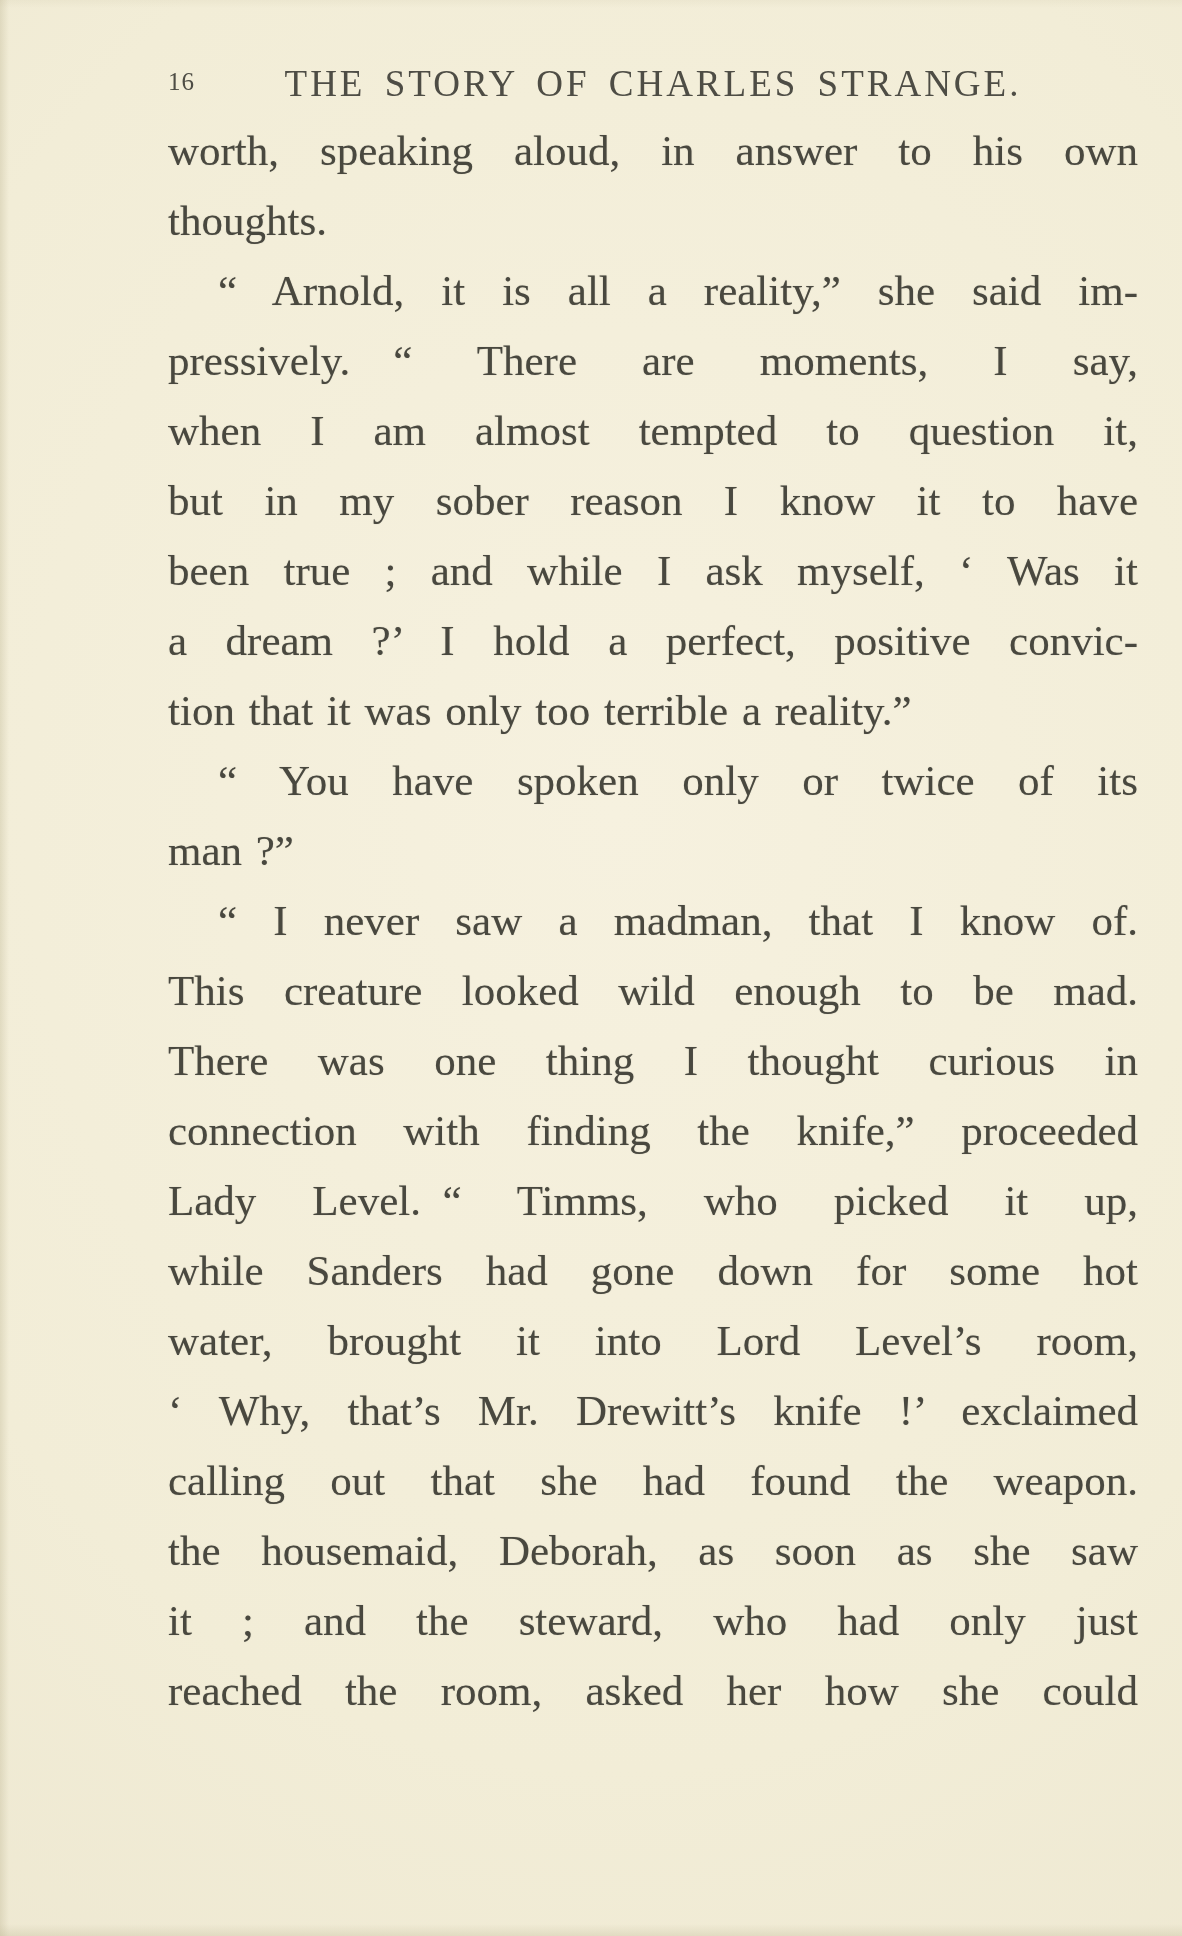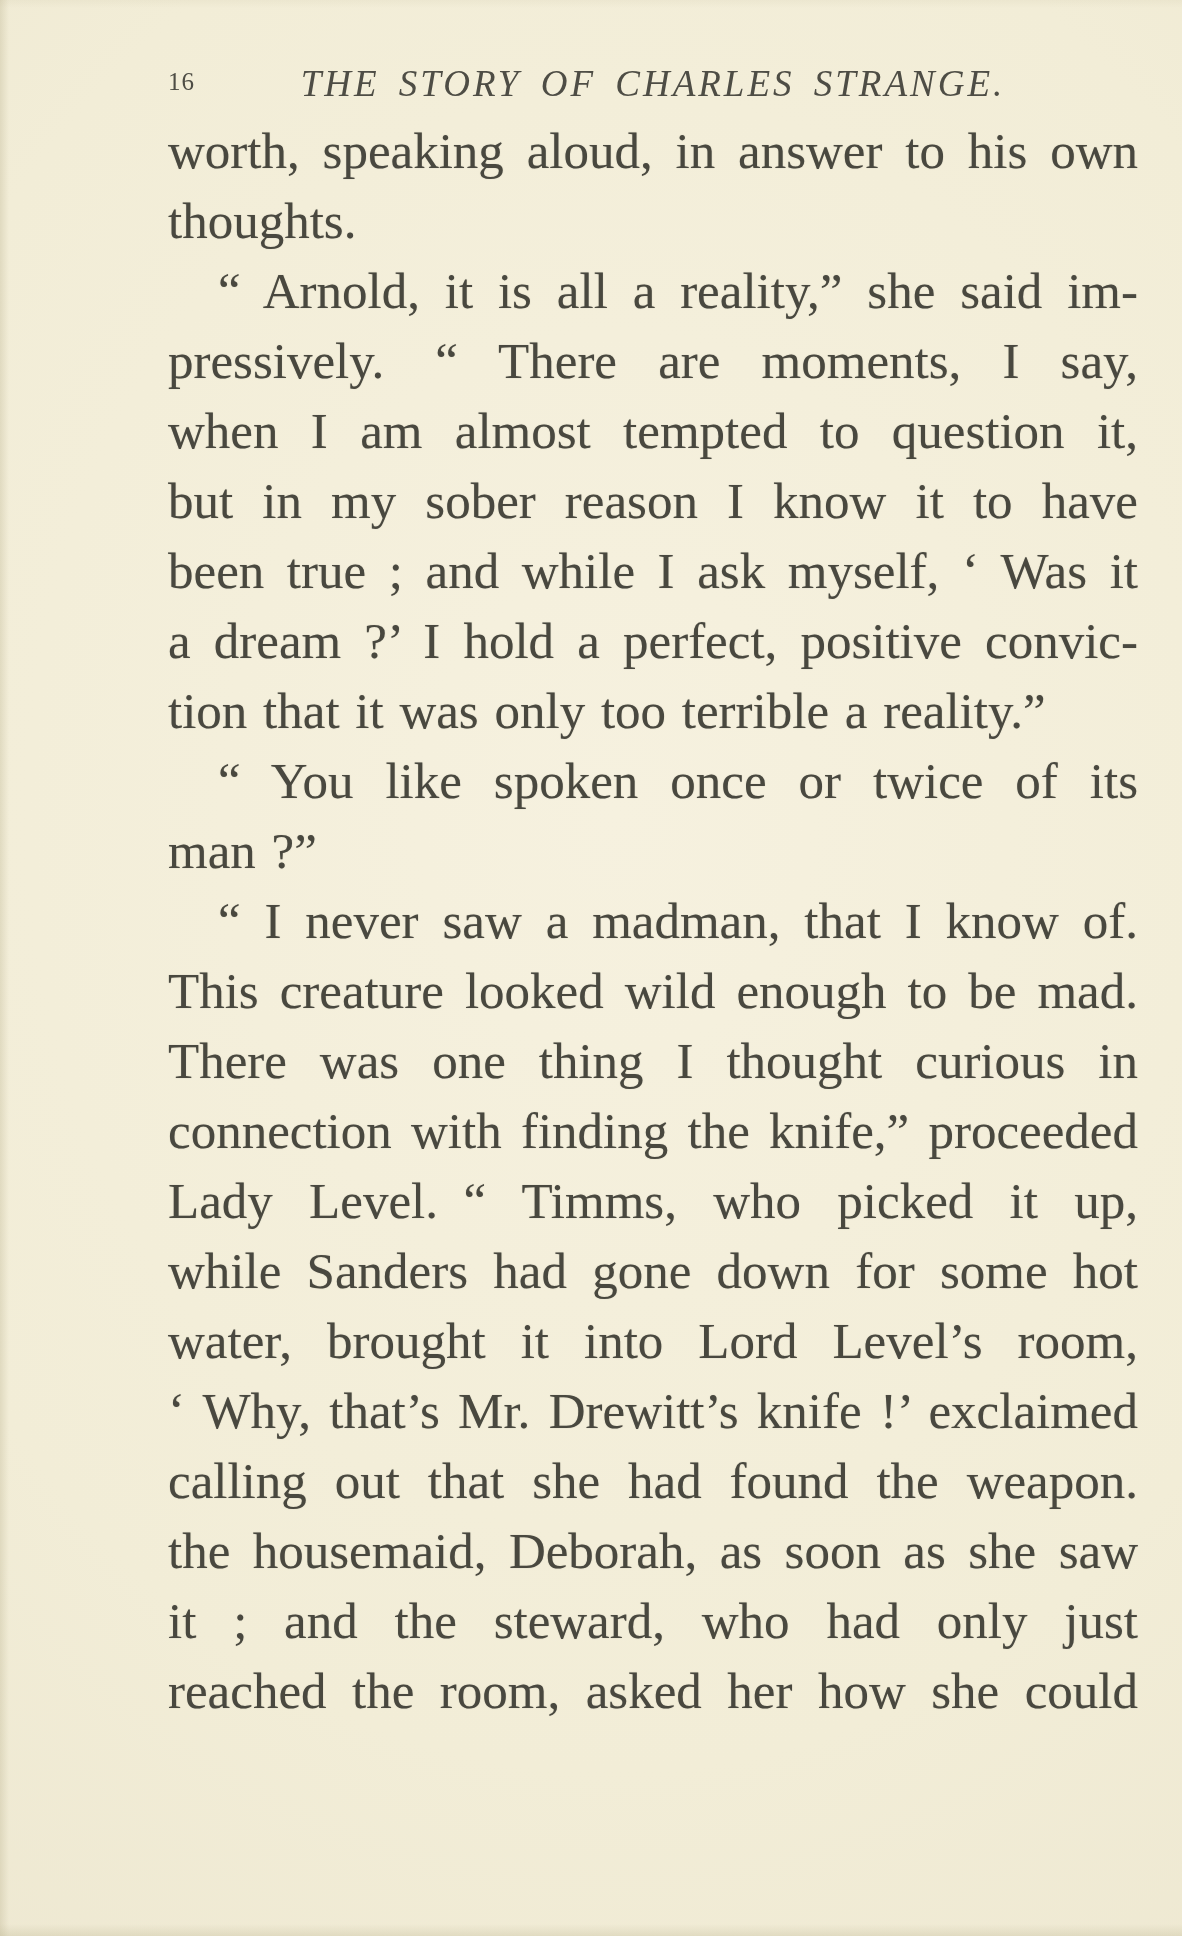--- a/index.html
+++ b/index.html
@@ -40,36 +40,35 @@
     position: absolute;
     left: 0;
     top: 6px;
     font-size: 25px;
     letter-spacing: 1px;
     font-feature-settings: "onum" 1;
   }
   .running-title {
     display: block;
     text-align: center;
-    font-style: italic;
     font-size: 37px;
     letter-spacing: 3px;
     word-spacing: 7px;
     white-space: nowrap;
   }
   .body-text {
     position: absolute;
     top: 116px;
     left: 168px;
     width: 970px;
     color: #49483f;
     text-shadow: 0 0 1px rgba(73, 72, 63, 0.35);
   }
   .line {
-    font-size: 51px;
+    font-size: 43px;
     line-height: 70px;
     word-spacing: 3px;
     text-align: justify;
     text-align-last: justify;
   }
   .line.no-just {
     text-align: justify;
     text-align-last: left;
   }
   .line.indent {
@@ -87,21 +86,21 @@
   <div class="body-text">
       <div class="line">worth, speaking aloud, in answer to his own</div>
       <div class="line no-just">thoughts.</div>
       <div class="line indent">“ Arnold, it is all a reality,” she said im-</div>
       <div class="line">pressively. “ There are moments, I say,</div>
       <div class="line">when I am almost tempted to question it,</div>
       <div class="line">but in my sober reason I know it to have</div>
       <div class="line">been true ; and while I ask myself, ‘ Was it</div>
       <div class="line">a dream ?’ I hold a perfect, positive convic-</div>
       <div class="line no-just">tion that it was only too terrible a reality.”</div>
-      <div class="line indent">“ You like spoken once or twice of its</div>
+      <div class="line indent">“ You have spoken only or twice of its</div>
       <div class="line no-just">man ?”</div>
       <div class="line indent">“ I never saw a madman, that I know of.</div>
       <div class="line">This creature looked wild enough to be mad.</div>
       <div class="line">There was one thing I thought curious in</div>
       <div class="line">connection with finding the knife,” proceeded</div>
       <div class="line">Lady Level. “ Timms, who picked it up,</div>
       <div class="line">while Sanders had gone down for some hot</div>
       <div class="line">water, brought it into Lord Level’s room,</div>
       <div class="line">‘ Why, that’s Mr. Drewitt’s knife !’ exclaimed</div>
       <div class="line">calling out that she had found the weapon.</div>

